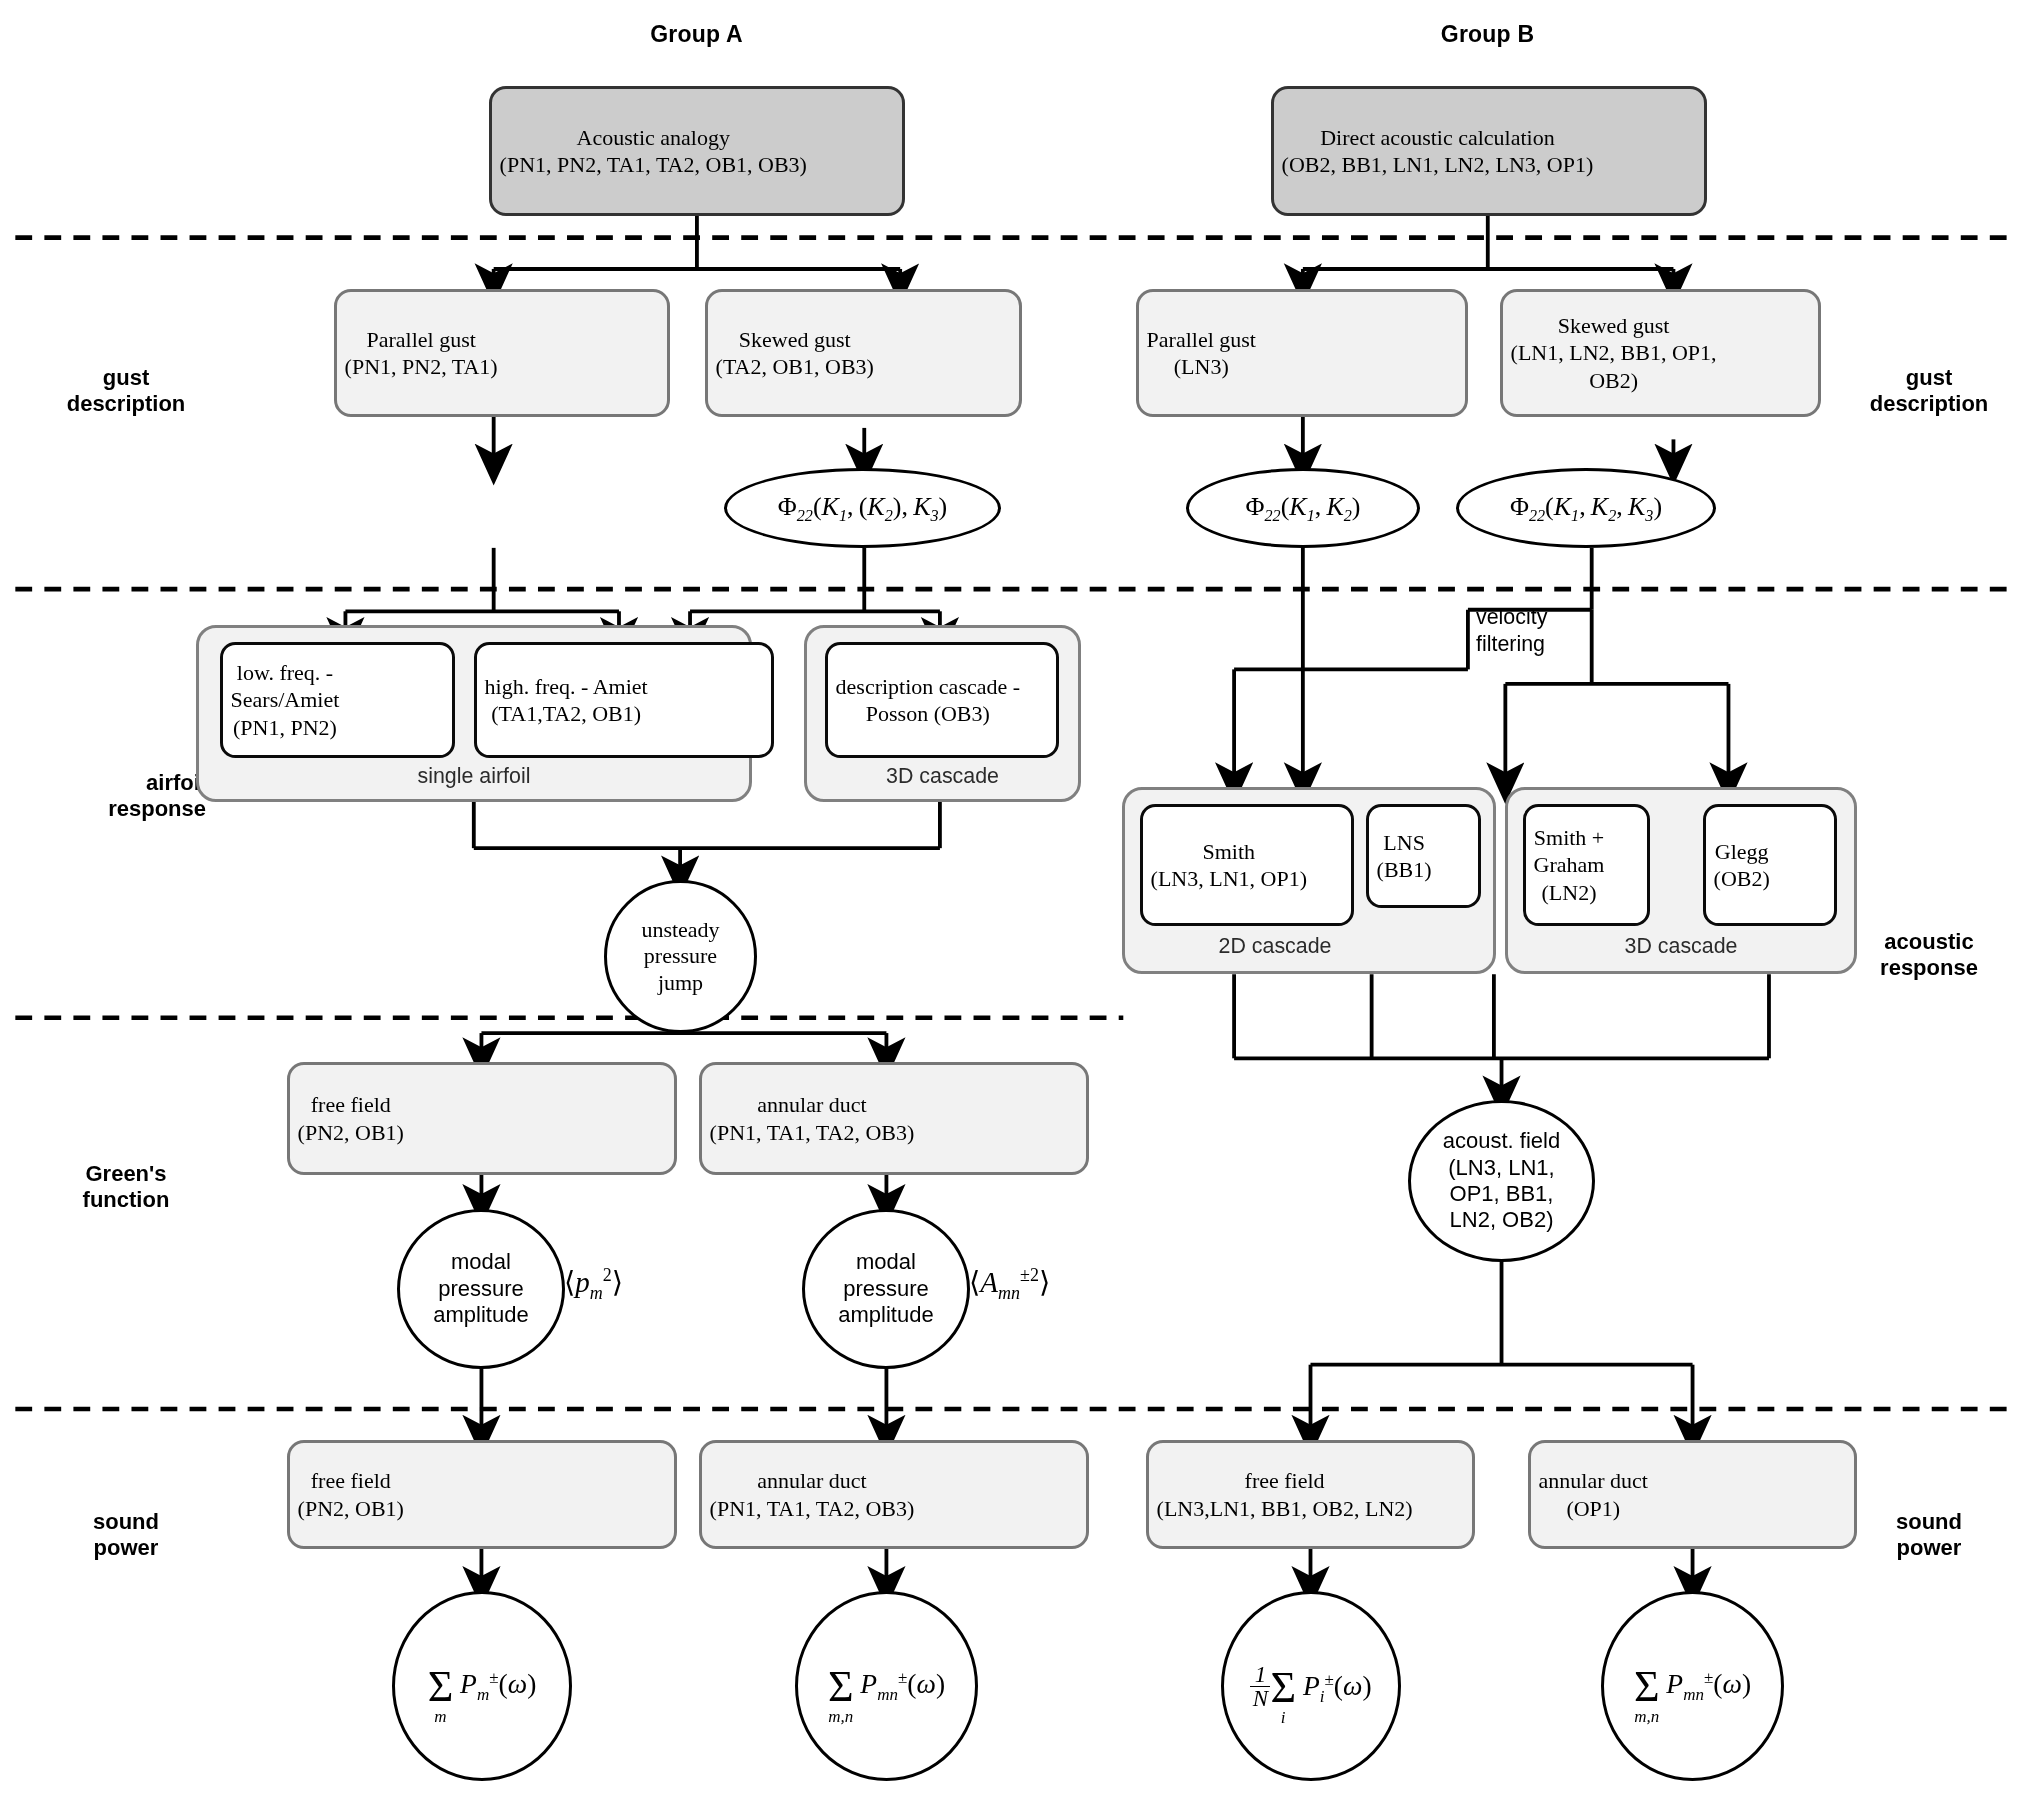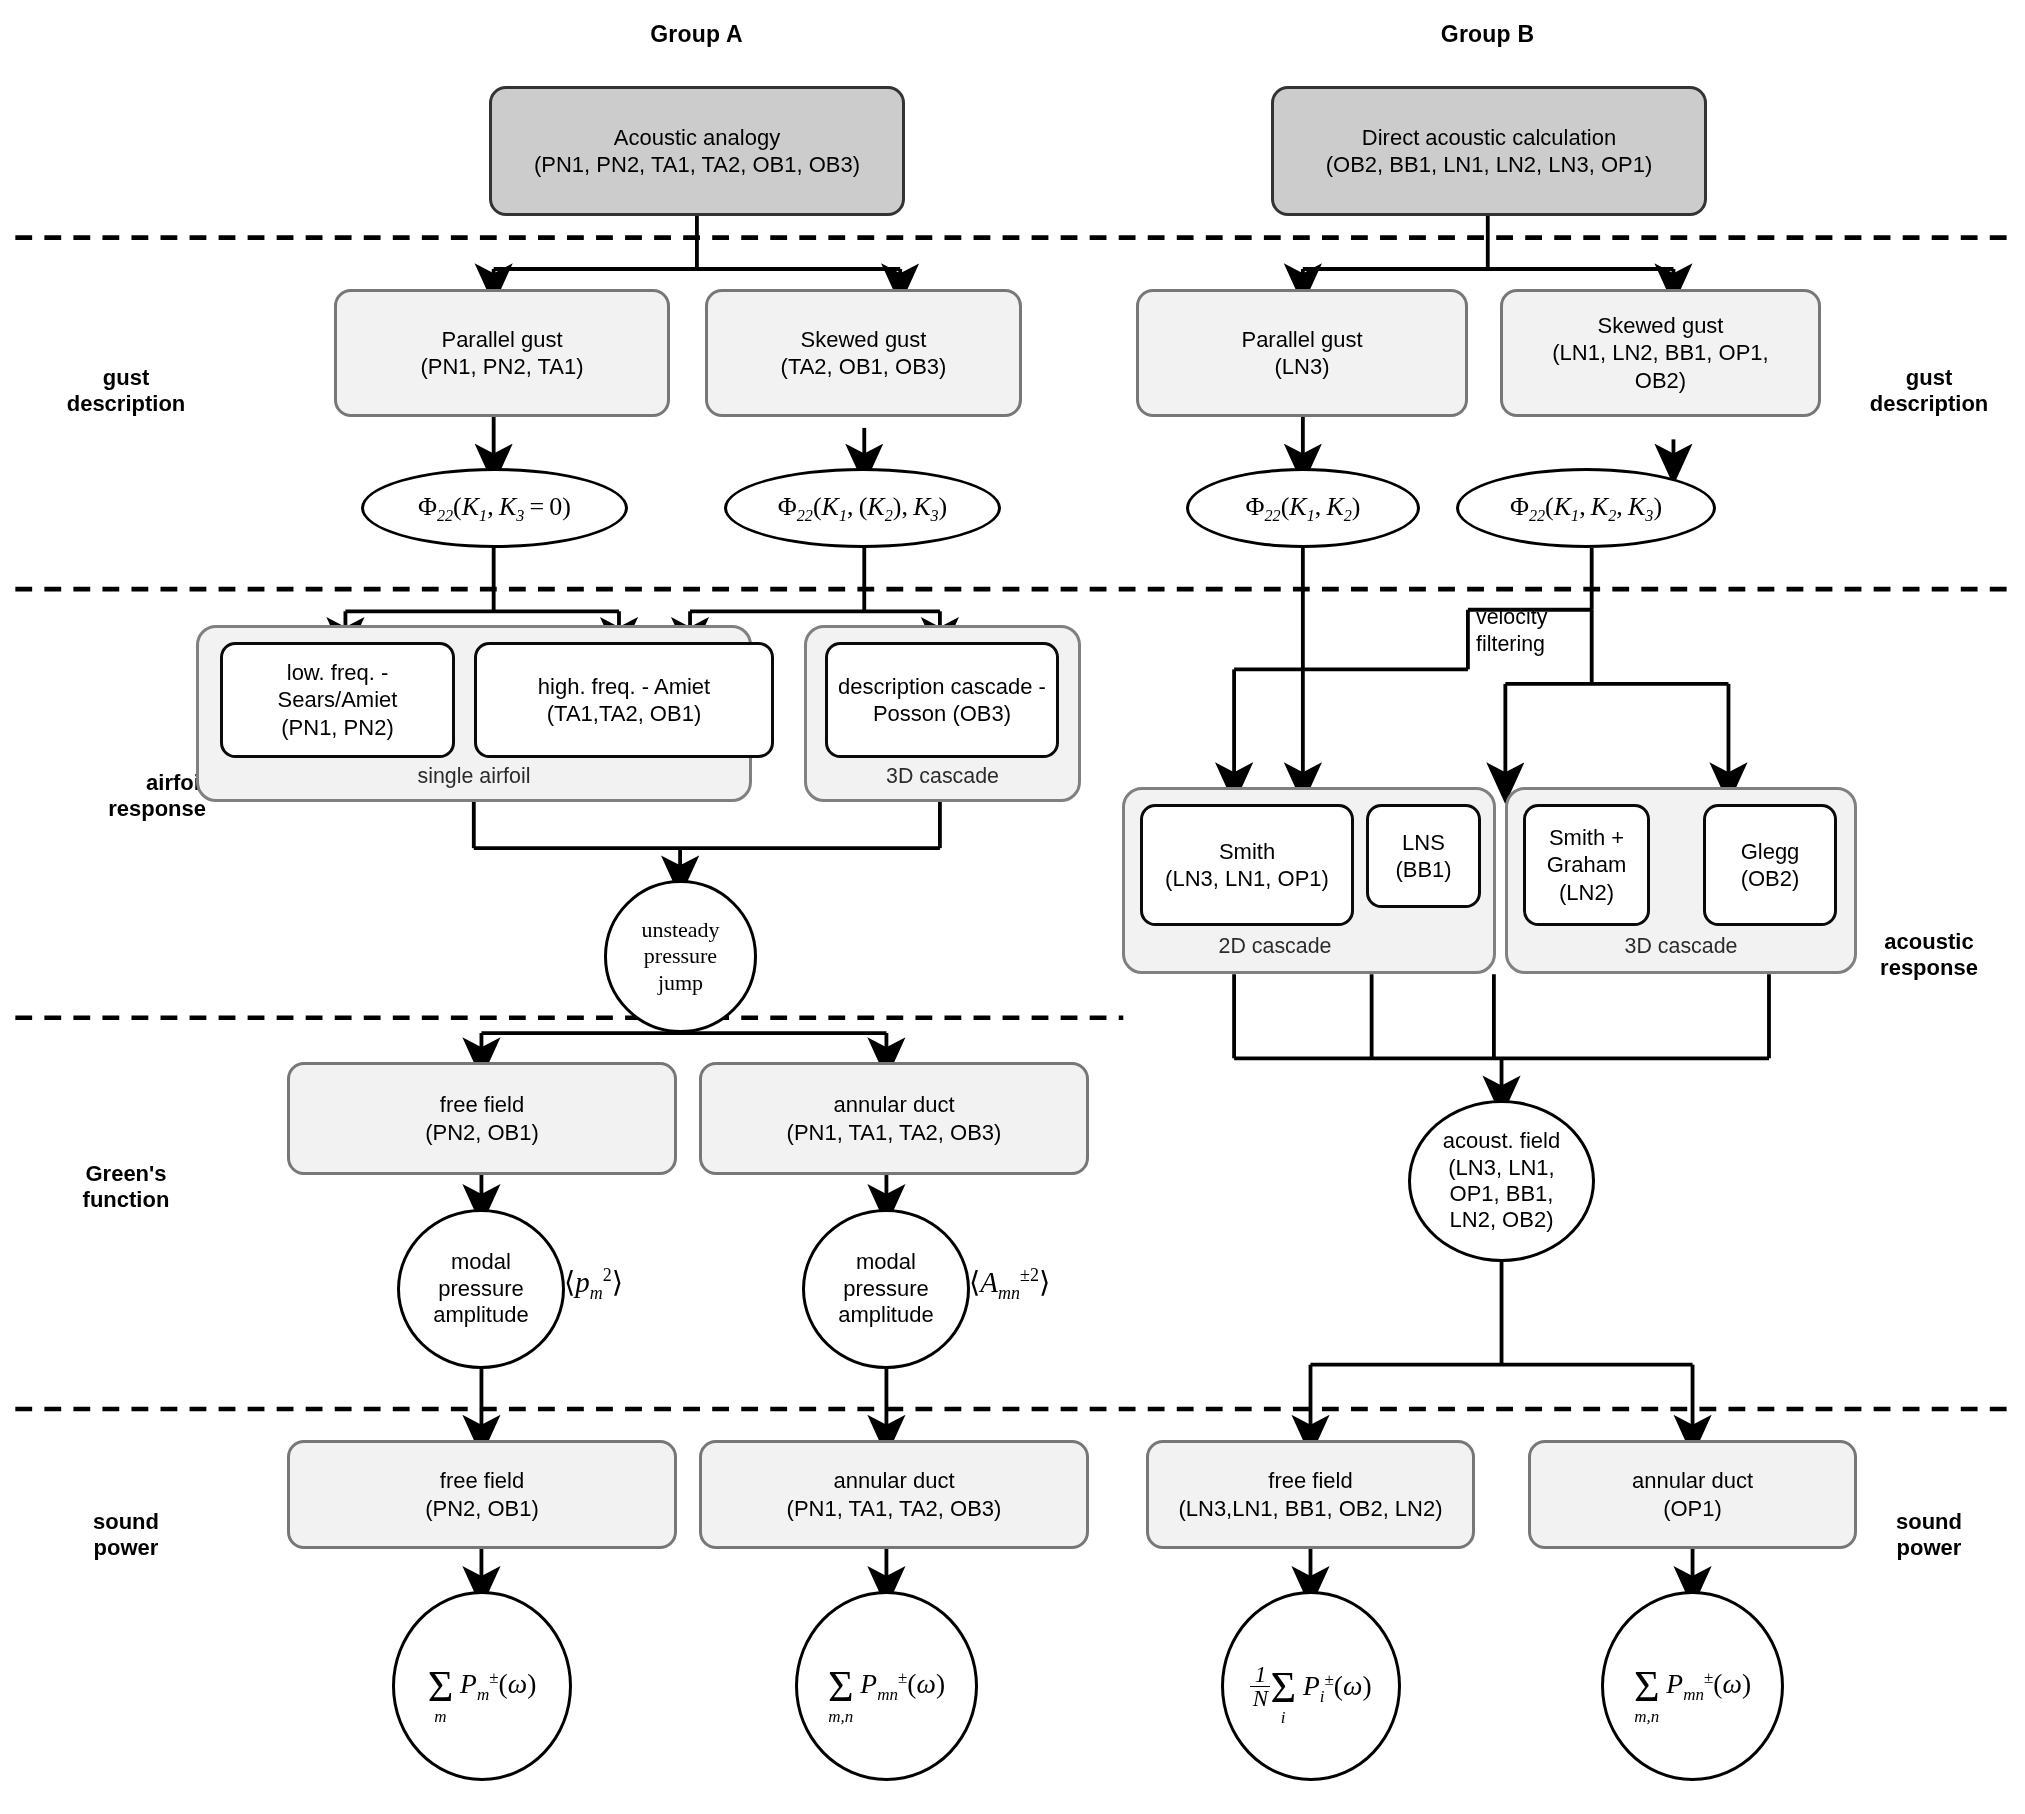--- a/index.html
+++ b/index.html
@@ -4,22 +4,22 @@
 <style>
   html,body{margin:0;padding:0;background:#ffffff;}
   body{width:2025px;height:1814px;font-family:"Liberation Sans",sans-serif;color:#000;}
   #stage{position:relative;width:2025px;height:1814px;overflow:hidden;}
   svg.layer{position:absolute;left:0;top:0;width:2025px;height:1814px;pointer-events:none;}
 
   .grp-title{position:absolute;font-weight:bold;font-size:23px;text-align:center;letter-spacing:0.2px;}
   .side-label{position:absolute;font-weight:bold;font-size:22px;line-height:1.18;text-align:center;}
 
   
-  .node{position:absolute;box-sizing:border-box;display:flex;align-items:center;justify-content:center;
-        text-align:center;border-radius:17px;font-size:22px;line-height:1.24;padding:4.6px 7.6px;}
+  .node{position:absolute;box-sizing:border-box;display:flex;align-items:center;
+        text-align:center;border-radius:17px;font-size:22px;line-height:1.24;padding:4.6px 7.6px;font-family:Liberation Serif, serif;}
   .node.grey-dark{background:#cccccc;border:3.1px solid #333333;}
   .node.grey-light{background:#f2f2f2;border:3.1px solid #777777;}
   .node.white-inner{background:#ffffff;border:3.1px solid #0a0a0a;border-radius:15.3px;}
 
   
   .wrap-box{position:absolute;box-sizing:border-box;background:#f2f2f2;border:3.1px solid #808080;border-radius:20px;}
   .wrap-label{position:absolute;font-size:21.4px;color:#2b2b2b;text-align:center;}
 
   
   .ell{position:absolute;box-sizing:border-box;display:flex;align-items:center;justify-content:center;
@@ -164,23 +164,20 @@
     </div>
   </div>
 
   <div class="node grey-light" style="left:705px;top:289px;width:317px;height:128px;">
     <div>
       <span>Skewed gust</span><br>
       <span>(TA2, OB1, OB3)</span>
     </div>
   </div>
 
-  <div class="ell" style="left:361px;top:468px;width:267px;height:80px;">
-    <span class="mathx">Φ<sub>22</sub>(<i>K</i><sub>1</sub>, <i>K</i><sub>3</sub> = 0)</span>
-  </div>
 
   <div class="ell" style="left:724px;top:468px;width:277px;height:80px;">
     <span class="mathx">Φ<sub>22</sub>(<i>K</i><sub>1</sub>, (<i>K</i><sub>2</sub>), <i>K</i><sub>3</sub>)</span>
   </div>
 
   <div class="wrap-box" style="left:196px;top:625px;width:556px;height:177px;"></div>
   <div class="wrap-label" style="left:196px;top:764px;width:556px;">single airfoil</div>
 
   <div class="node white-inner" style="left:220px;top:642px;width:235px;height:116px;">
     <div>

